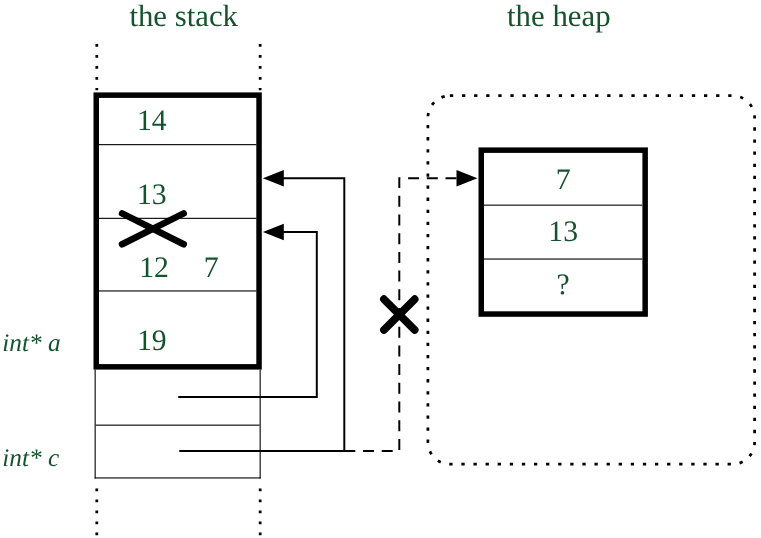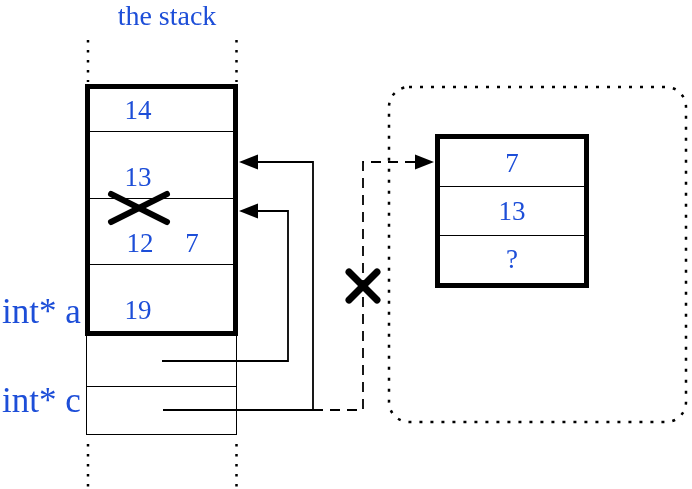--- a/index.html
+++ b/index.html
@@ -1,21 +1,21 @@
 <!DOCTYPE html>
 <html><head>
 <meta charset="utf-8">
 <style>
   html, body { margin: 0; padding: 0; background: #fff; }
   .canvas {
     position: relative;
     width: 692px;
     height: 489px;
     background: #ffffff;
-    color: #1d4ed8;
+    color: #14532d;
     font-family: "Liberation Serif", "DejaVu Serif", serif;
     overflow: hidden;
   }
   .title {
     position: absolute;
     top: 0px;
     font-size: 28px;
     line-height: 32px;
     white-space: nowrap;
     transform: translateX(-50%);
@@ -56,27 +56,28 @@
     border-right: 1.5px solid #000;
     border-bottom: 1.5px solid #000;
     box-sizing: border-box;
   }
   .ext-row-b { height: 50px; border-bottom: 1.5px solid #000; }
   .ext-row-c { height: 46px; }
 
   .ptr-label {
     position: absolute;
     left: 2px;
-    font-size: 35px;
+    font-size: 23px;
     line-height: 32px;
     white-space: nowrap;
+    font-style: italic;
   }
   #label-a { top: 296px; }
   #label-b { top: 345px; }
-  #label-c { top: 385px; }
+  #label-c { top: 401px; }
 
   
   .heap-box {
     position: absolute;
     left: 435px; top: 134px;
     width: 154px; height: 154px;
     border: 5px solid #000;
     box-sizing: border-box;
     display: flex;
     flex-direction: column;
@@ -89,20 +90,21 @@
     width: 692px; height: 489px;
     pointer-events: none;
   }
 </style>
 </head>
 <body>
 
 <div class="canvas">
 
   <div class="title" id="title-stack">the stack</div>
+  <div class="title" id="title-heap">the heap</div>
 
   <div class="stack-box">
     <div class="cell">
       <span class="val">14</span>
     </div>
     <div class="cell">
       <span class="val">13</span>
     </div>
     <div class="cell">
       <span class="val val-old">12</span>

